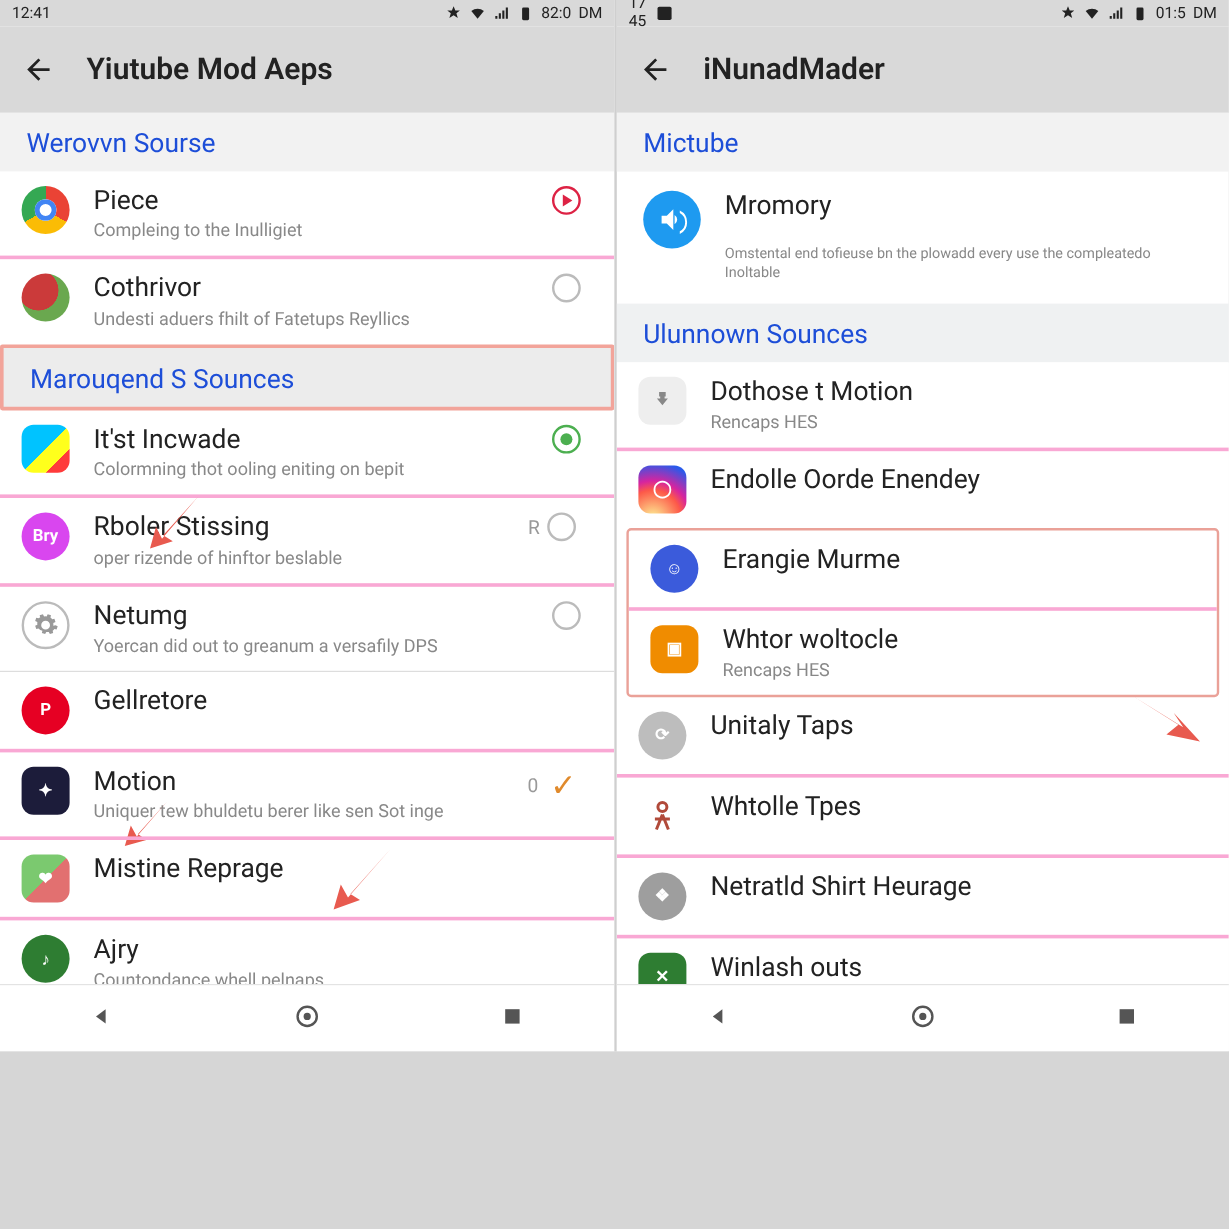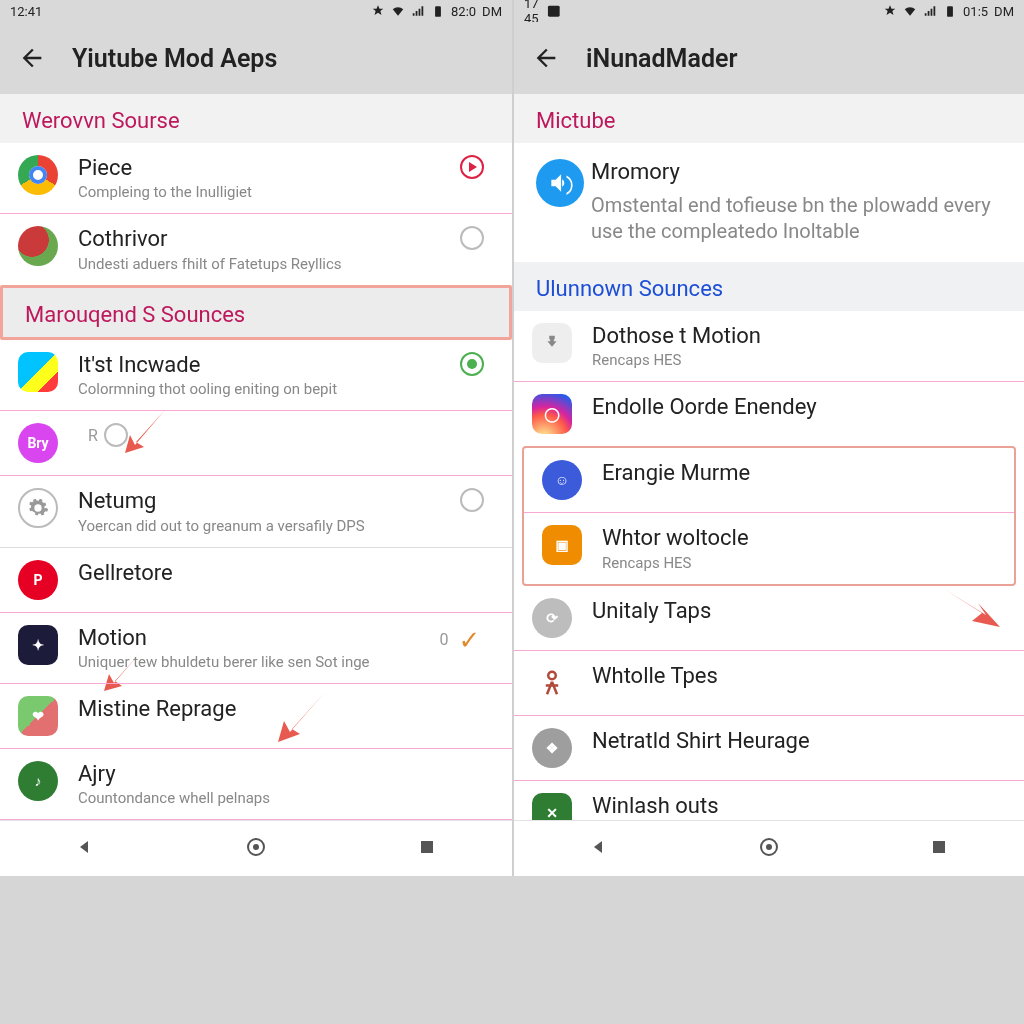--- a/index.html
+++ b/index.html
@@ -11,48 +11,48 @@
   .status { height: 22px; background: #d9d9d9; display: flex; align-items: center; font-size: 13px; color: #222; padding: 0 10px; justify-content: space-between; }
   .status .left, .status .right { display: flex; align-items: center; gap: 6px; }
   .status .right svg { width: 14px; height: 14px; }
 
   
   .appbar { height: 72px; background: #d9d9d9; display: flex; align-items: center; padding: 0 18px; gap: 26px; }
   .appbar .back { width: 28px; height: 28px; display: inline-flex; align-items: center; justify-content: center; }
   .appbar .title { font-size: 25px; font-weight: 600; color: #222; }
 
   
-  .section-header { padding: 14px 22px 10px; font-size: 22px; color: #be185d; background: #f2f2f2; }
+  .section-header { padding: 14px 22px 10px; font-size: 22px; color: #1d4ed8; background: #f2f2f2; }
 
   
   .list { flex: 1; overflow: hidden; background: #fff; }
   .row { display: flex; align-items: flex-start; padding: 12px 22px 12px 18px; gap: 20px; position: relative; }
-  .row + .row { border-top: 1px solid #f9a8d4; }
+  .row + .row { border-top: 3px solid #f9a8d4; }
   .row .icon { width: 40px; height: 40px; border-radius: 50%; flex: 0 0 40px; display: inline-flex; align-items: center; justify-content: center; font-size: 14px; font-weight: 700; color: #fff; }
   .row .icon.square { border-radius: 10px; }
   .row .texts { flex: 1; min-width: 0; }
   .row .title { font-size: 22px; color: #222; line-height: 1.2; }
   .row .sub { font-size: 15px; color: #888; margin-top: 2px; }
   .row .trail { width: 36px; display: flex; align-items: center; justify-content: center; }
   .radio { width: 24px; height: 24px; border-radius: 50%; border: 2px solid #bbb; }
   .radio.green { border-color: #4caf50; position: relative; }
   .radio.green::after { content: ""; width: 10px; height: 10px; background: #4caf50; border-radius: 50%; position: absolute; top: 50%; left: 50%; transform: translate(-50%, -50%); }
   .check { color: #e08a2c; font-size: 26px; }
   .trail-letter { color: #999; font-size: 16px; }
   .trail-play { width: 24px; height: 24px; border-radius: 50%; border: 2px solid #d24; display: inline-flex; align-items: center; justify-content: center; }
   .trail-play::after { content: ""; border-left: 8px solid #d24; border-top: 5px solid transparent; border-bottom: 5px solid transparent; margin-left: 2px; }
 
   .highlight-a { border: 3px solid #f2a49a; border-radius: 2px; }
   .highlight-b { border: 2px solid #eaa198; border-radius: 4px; }
 
   
-  .bigrow { display: flex; gap: 7px; padding: 16px 22px 18px; }
+  .bigrow { display: flex; gap: 20px; padding: 16px 22px 18px; }
   .bigrow .icon { width: 48px; height: 48px; border-radius: 50%; background: #1e9af0; display: inline-flex; align-items: center; justify-content: center; flex: 0 0 48px; }
   .bigrow .title { font-size: 22px; color: #222; }
-  .bigrow .sub { font-size: 20px; color: #888; margin-top: 8px; line-height: 1.3; }
+  .bigrow .sub { font-size: 12px; color: #888; margin-top: 20px; line-height: 1.3; }
 
   
   .arrow { position: absolute; pointer-events: none; }
   .arrow svg path { fill: #e85a4f; }
 
   
   .navbar { height: 56px; background: #fff; border-top: 1px solid #e3e3e3; display: flex; align-items: center; justify-content: space-around; }
   .navbar svg { width: 24px; height: 24px; }
 
   
@@ -145,20 +145,24 @@
       <div class="texts">
         <div class="title">It'st Incwade</div>
         <div class="sub">Colormning thot ooling eniting on bepit</div>
       </div>
       <div class="trail">
           <span class="radio green"></span>
         </div>
     </div>
     <div class="row">
       <span class="icon ic-red">Bry</span>
+      <div class="texts">
+        <div class="title">Rboler Stissing</div>
+        <div class="sub">oper rizende of hinftor beslable</div>
+      </div>
       <div class="trail" style="gap:6px;width:60px">
           <span class="trail-letter">R</span>
           <span class="radio"></span>
         </div>
       <div class="arrow" style="left:120px;top:-6px">
         <svg width="50" height="50">
             <path d="M45 5 L15 40 L10 30 L5 48 L24 42 L16 37 Z"></path>
           </svg>
       </div>
     </div>

